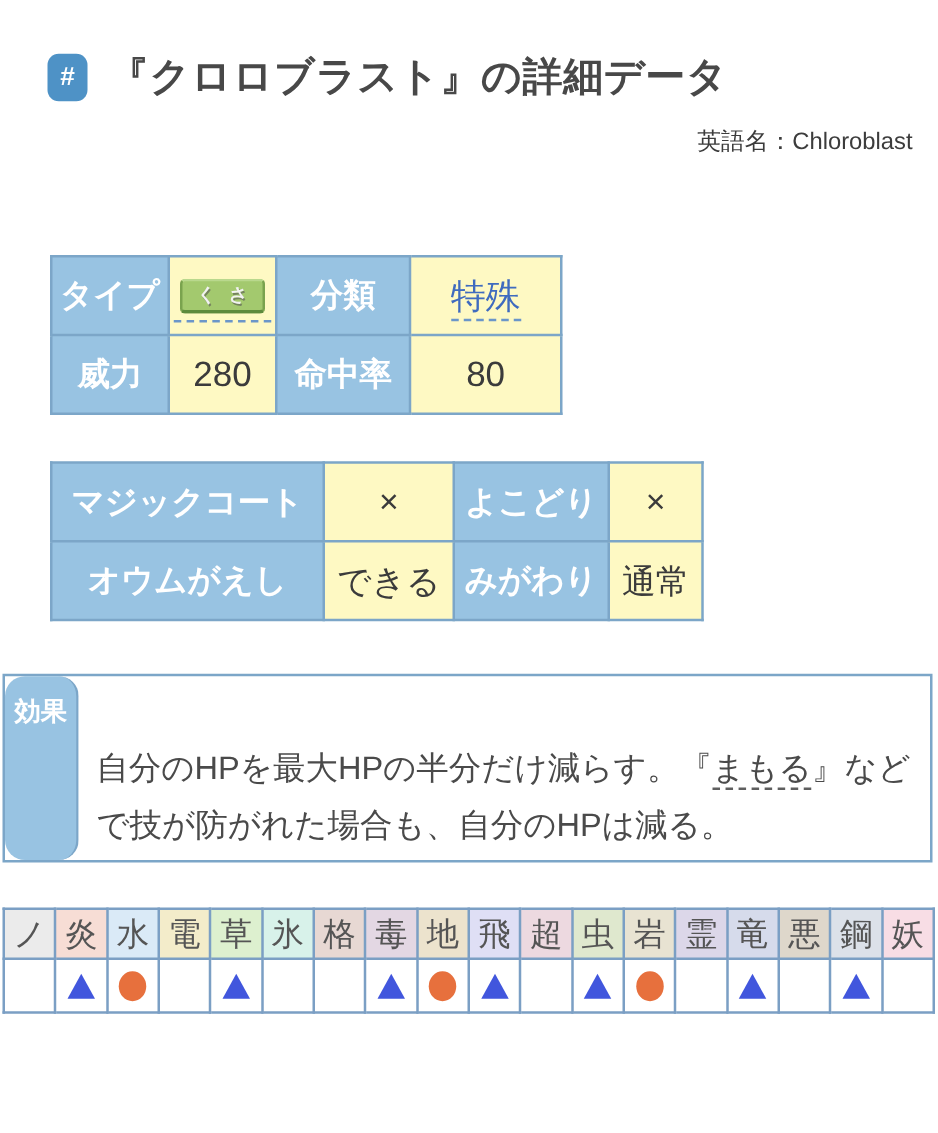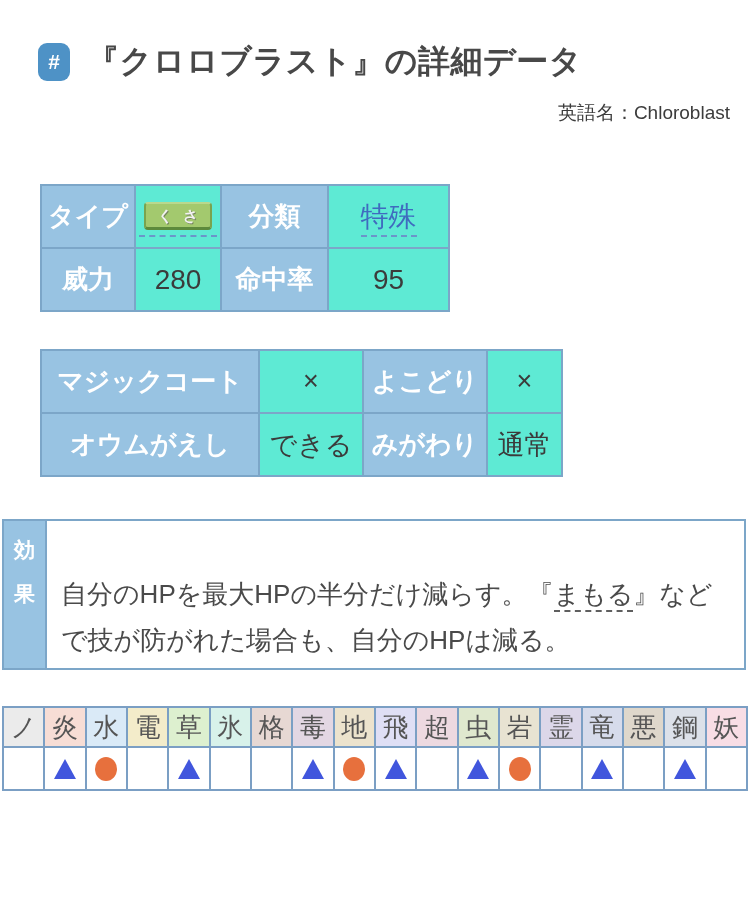--- a/index.html
+++ b/index.html
@@ -46,34 +46,34 @@
     text-align: right;
     font-size: 19px;
     color: #3c3c3c;
   }
   
   table.data-table {
     border-collapse: collapse;
     margin-left: 40px;
     table-layout: fixed;
   }
-  table.stats-table { margin-top: 58px; }
+  table.stats-table { margin-top: 78px; }
   table.flags-table { margin-top: 37px; }
   .data-table tr { height: 63px; }
   .data-table th {
     background: #98c3e2;
     color: #ffffff;
     font-weight: bold;
     font-size: 26px;
     border: 2px solid #7ca6c8;
     text-align: center;
     vertical-align: middle;
   }
   .data-table td {
-    background: #5eead4;
+    background: #fef9c3;
     color: #3b3b3b;
     font-size: 28px;
     border: 2px solid #7ca6c8;
     text-align: center;
     vertical-align: middle;
   }
   .flags-table td { font-size: 27px; }
   
   .link-dashed-blue {
     color: #3f6bbf;
@@ -114,32 +114,33 @@
   
   .effect-box {
     display: flex;
     margin: 42px 2px 0 2px;
     width: 744px;
     border: 2px solid #7ca6c8;
     box-sizing: border-box;
     min-height: 104px;
   }
   .effect-label {
-    width: 43px;
+    width: 59px;
     flex: 0 0 auto;
     background: #98c3e2;
     color: #ffffff;
     font-weight: bold;
     font-size: 21px;
     line-height: 44px;
     text-align: center;
     word-break: break-all;
     padding-top: 7px;
     border-right: 2px solid #7ca6c8;
     box-sizing: border-box;
+    border-radius: 16px;
   }
   .effect-text {
     flex: 1 1 auto;
     font-size: 26px;
     line-height: 46px;
     color: #4a4a4a;
     padding: 5px 10px 5px 14px;
     box-sizing: border-box;
     margin-top: 45px;
   }
@@ -211,21 +212,21 @@
     </td>
     <th>分類</th>
     <td>
       <a class="link-dashed-blue">特殊</a>
     </td>
   </tr>
   <tr>
     <th>威力</th>
     <td>280</td>
     <th>命中率</th>
-    <td>95</td>
+    <td>80</td>
   </tr>
 </tbody>
   </table>
 
 <table class="data-table flags-table">
   <colgroup>
       <col style="width:218px">
       <col style="width:104px">
       <col style="width:124px">
       <col style="width:75px">

